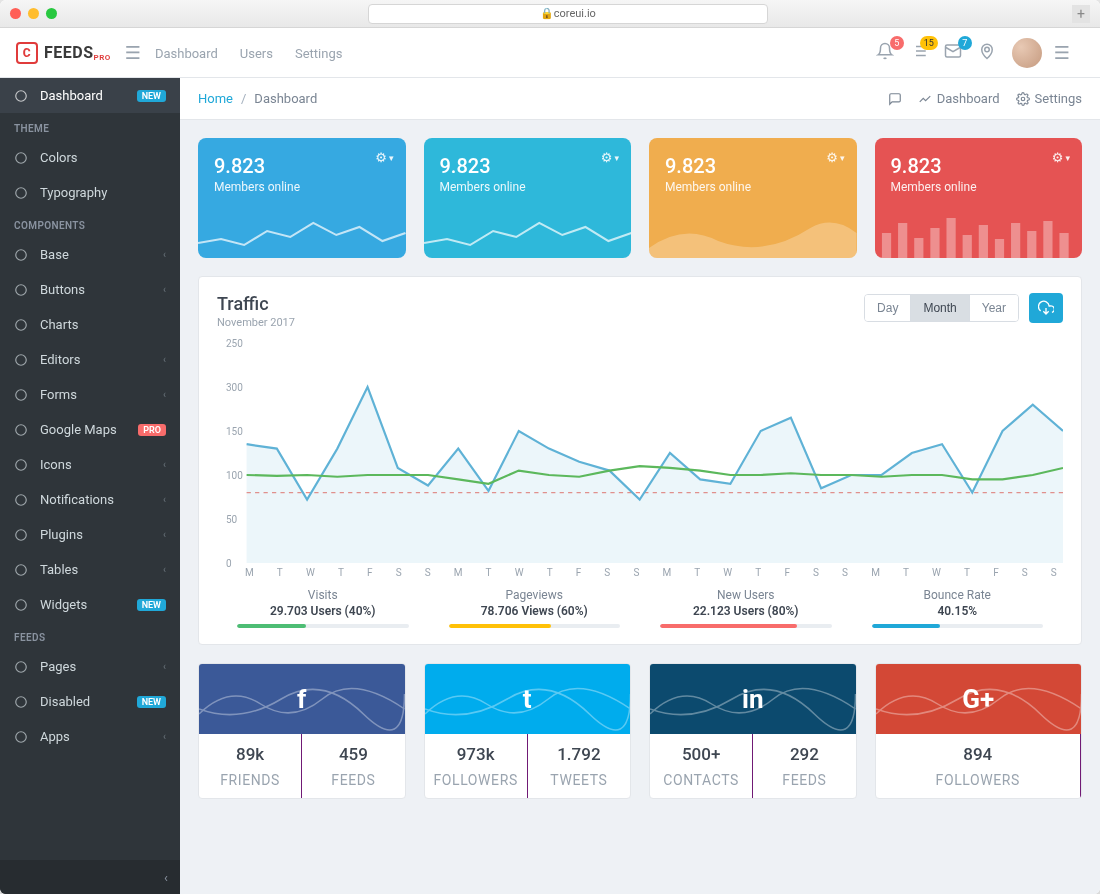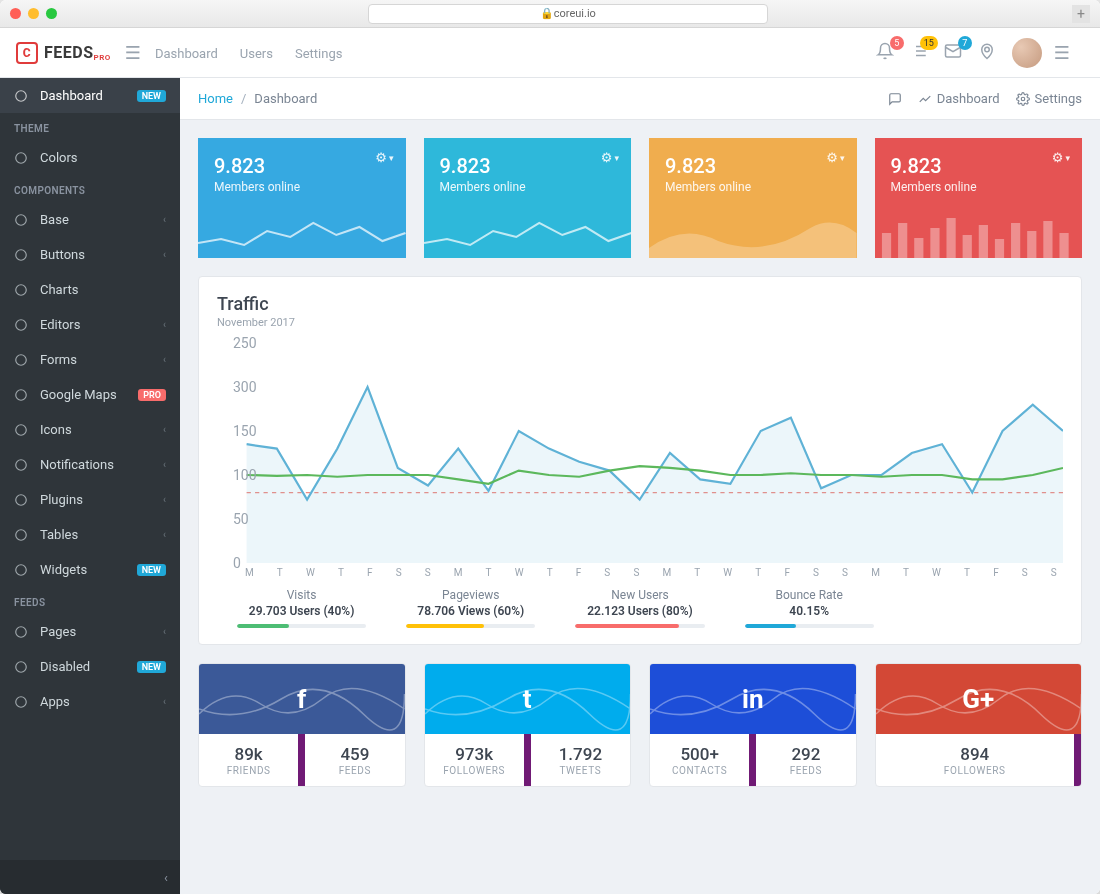--- a/index.html
+++ b/index.html
@@ -42,21 +42,21 @@
 .breadbar{height:42px;background:#fff;border-bottom:1px solid #e3e6ea;display:flex;align-items:center;padding:0 18px;font-size:13px}
 .breadbar a{color:#20a8d8;text-decoration:none}
 .breadbar .sep{color:#a4b0be;margin:0 8px}
 .breadbar .cur{color:#7a8593}
 .breadbar .right{margin-left:auto;display:flex;align-items:center;gap:16px;color:#7a8593}
 .breadbar .right span{display:flex;align-items:center;gap:5px;cursor:pointer}
 .breadbar svg{width:14px;height:14px}
 
 .content{padding:18px}
 .cards-row{display:grid;grid-template-columns:repeat(4,1fr);gap:18px;margin-bottom:18px}
-.stat-card{border-radius:0;padding:16px 16px 12px;color:#fff;position:relative;height:120px;overflow:hidden}
+.stat-card{border-radius:8px;padding:16px 16px 12px;color:#fff;position:relative;height:120px;overflow:hidden}
 .stat-card .val{font-size:20px;font-weight:500}
 .stat-card .lbl{font-size:12px;opacity:.9;margin-top:2px}
 .stat-card .gear{position:absolute;top:12px;right:12px;opacity:.9;font-size:13px;display:flex;align-items:center;gap:2px}
 .c-blue{background:#36a9e1}.c-azure{background:#2eb8da}.c-yellow{background:#f0ad4e}.c-red{background:#e55353}
 .mini-chart{position:absolute;bottom:0;left:0;right:0;height:55px}
 .mini-chart svg{width:100%;height:100%}
 
 .panel{background:#fff;border:1px solid #e3e6ea;border-radius:4px;margin-bottom:18px}
 .panel-body{padding:16px 18px}
 .traffic-head{display:flex;align-items:flex-start}
@@ -64,39 +64,39 @@
 .traffic-head .sub{font-size:11px;color:#9aa4af;margin-top:2px}
 .period{margin-left:auto;display:flex;align-items:center;gap:10px}
 .btn-group{display:flex;border:1px solid #d8dde3;border-radius:4px;overflow:hidden}
 .btn-group button{border:none;background:#fff;padding:6px 12px;font-size:12px;color:#7a8593;cursor:pointer;border-right:1px solid #d8dde3}
 .btn-group button:last-child{border-right:none}
 .btn-group button.active{background:#d9dee3;color:#3e4651}
 .btn-cloud{width:34px;height:30px;background:#20a8d8;border:none;border-radius:4px;color:#fff;display:flex;align-items:center;justify-content:center;cursor:pointer}
 
 .big-chart{height:220px;margin-top:14px;position:relative}
 .big-chart svg{width:100%;height:100%}
-.y-label{position:absolute;left:16px;font-size:14px;color:#9aa4af;transform:translateY(-50%)}
+.y-label{position:absolute;left:9px;font-size:10px;color:#9aa4af;transform:translateY(-50%)}
 .x-labels{display:flex;justify-content:space-between;padding:4px 6px 0 28px;font-size:10px;color:#9aa4af}
-.metrics-row{display:grid;grid-template-columns:repeat(5,1fr);margin-top:10px;text-align:center}
+.metrics-row{display:grid;grid-template-columns:repeat(4,1fr);margin-top:10px;text-align:center}
 .metric .mt{font-size:12px;color:#7a8593}
 .metric .mv{font-size:12px;color:#3e4651;font-weight:600;margin-top:2px}
 .metric .bar{height:4px;margin:6px 20px 0;border-radius:2px;background:#e9edf1;position:relative;overflow:hidden}
 .metric .bar span{position:absolute;left:0;top:0;bottom:0;border-radius:2px}
 
 .social-row{display:grid;grid-template-columns:repeat(4,1fr);gap:18px;margin-bottom:18px}
 .social-card{border:1px solid #e3e6ea;border-radius:4px;overflow:hidden;background:#fff}
 .social-top{height:70px;display:flex;align-items:center;justify-content:center;color:#fff;position:relative}
 .social-top svg.wave{position:absolute;inset:0;width:100%;height:100%;opacity:.35}
 .social-top .brand{font-size:26px;font-weight:700;position:relative}
-.fb{background:#3b5998}.tw{background:#00aced}.li{background:#1d4ed8}.gp{background:#d34836}
+.fb{background:#3b5998}.tw{background:#00aced}.li{background:#0c4a6e}.gp{background:#d34836}
 .social-bot{display:flex}
 .social-bot .half{flex:1;text-align:center;padding:10px 4px}
-.social-bot .half:first-child{border-right:7px solid #701a75}
+.social-bot .half:first-child{border-right:1px solid #701a75}
 .social-bot .num{font-size:17px;color:#3e4651;font-weight:500}
-.social-bot .cap{font-size:10px;letter-spacing:.6px;color:#9aa4af;margin-top:1px}
+.social-bot .cap{font-size:14px;letter-spacing:.6px;color:#9aa4af;margin-top:8px}
 
 .panel-title-only{padding:14px 18px;font-size:14px;color:#3e4651}
 </style>
 </head>
 <body>
 
 <div class="browser-chrome">
   <div class="titlebar">
     <div class="dot r"></div>
     <div class="dot y"></div>
@@ -159,20 +159,28 @@
               <span class="tag tag-new">NEW</span>
             </div>
             <div class="side-head">THEME</div>
             <div class="side-item">
               <span class="ico">
                 <svg viewBox="0 0 24 24" fill="none" stroke="currentColor" stroke-width="2">
                   <circle cx="12" cy="12" r="9"></circle>
                 </svg>
               </span>
               <span>Colors</span>
+            </div>
+            <div class="side-item">
+              <span class="ico">
+                <svg viewBox="0 0 24 24" fill="none" stroke="currentColor" stroke-width="2">
+                  <circle cx="12" cy="12" r="9"></circle>
+                </svg>
+              </span>
+              <span>Typography</span>
             </div>
             <div class="side-head">COMPONENTS</div>
             <div class="side-item">
               <span class="ico">
                 <svg viewBox="0 0 24 24" fill="none" stroke="currentColor" stroke-width="2">
                   <circle cx="12" cy="12" r="9"></circle>
                 </svg>
               </span>
               <span>Base</span>
               <span class="chev">‹</span>
@@ -375,20 +383,32 @@
               </div>
             </div>
 
           <div class="panel">
             <div class="panel-body">
               <div class="traffic-head">
                 <div>
                   <h3>Traffic</h3>
                   <div class="sub">November 2017</div>
                 </div>
+                <div class="period">
+                  <div class="btn-group" id="period-group">
+                      <button>Day</button>
+                      <button class="active">Month</button>
+                      <button>Year</button>
+                    </div>
+                  <button class="btn-cloud">
+                    <svg width="16" height="16" viewBox="0 0 24 24" fill="none" stroke="#fff" stroke-width="2">
+                        <path d="M8 17l4 4 4-4M12 12v9M20.9 18.6A5 5 0 0018 9h-1.3A8 8 0 104 16.3"></path>
+                      </svg>
+                  </button>
+                </div>
               </div>
 
               <div class="big-chart" id="big-chart"><div class="y-label" style="top:0%">250</div><div class="y-label" style="top:20%">300</div><div class="y-label" style="top:40%">150</div><div class="y-label" style="top:60%">100</div><div class="y-label" style="top:80%">50</div><div class="y-label" style="top:100%">0</div><svg viewBox="0 0 800 200" preserveAspectRatio="none">
                     <line x1="28" x2="800" y1="136" y2="136" stroke="#f28b82" stroke-width="1" stroke-dasharray="4,4"></line>
                     <path d="M28,200 L28,92 L56.592592592592595,96 L85.18518518518519,142.4 L113.77777777777777,96 L142.37037037037038,40 L170.96296296296296,113.6 L199.55555555555554,129.60000000000002 L228.14814814814815,96 L256.74074074074076,134.39999999999998 L285.3333333333333,80 L313.9259259259259,96 L342.51851851851853,108 L371.1111111111111,116 L399.7037037037037,142.4 L428.2962962962963,100 L456.8888888888889,124 L485.48148148148147,128 L514.0740740740741,80 L542.6666666666666,68 L571.2592592592592,132 L599.8518518518518,120 L628.4444444444445,120 L657.0370370370371,100 L685.6296296296297,92 L714.2222222222222,136 L742.8148148148148,80 L771.4074074074074,56 L800,80 L800,200 Z" fill="rgba(95,178,214,.12)"></path>
                     <polyline points="28,92 56.592592592592595,96 85.18518518518519,142.4 113.77777777777777,96 142.37037037037038,40 170.96296296296296,113.6 199.55555555555554,129.60000000000002 228.14814814814815,96 256.74074074074076,134.39999999999998 285.3333333333333,80 313.9259259259259,96 342.51851851851853,108 371.1111111111111,116 399.7037037037037,142.4 428.2962962962963,100 456.8888888888889,124 485.48148148148147,128 514.0740740740741,80 542.6666666666666,68 571.2592592592592,132 599.8518518518518,120 628.4444444444445,120 657.0370370370371,100 685.6296296296297,92 714.2222222222222,136 742.8148148148148,80 771.4074074074074,56 800,80" fill="none" stroke="#5fb2d6" stroke-width="2"></polyline>
                     <polyline points="28,120 56.592592592592595,120.8 85.18518518518519,120 113.77777777777777,121.6 142.37037037037038,120 170.96296296296296,120 199.55555555555554,120 228.14814814814815,124 256.74074074074076,128 285.3333333333333,116 313.9259259259259,120 342.51851851851853,121.6 371.1111111111111,116 399.7037037037037,112 428.2962962962963,113.6 456.8888888888889,116 485.48148148148147,120 514.0740740740741,120 542.6666666666666,118.4 571.2592592592592,120 599.8518518518518,120 628.4444444444445,121.6 657.0370370370371,120 685.6296296296297,120 714.2222222222222,124 742.8148148148148,124 771.4074074074074,120 800,113.6" fill="none" stroke="#5cb85c" stroke-width="2"></polyline>
                   </svg></div>
               <div class="x-labels" id="x-labels">
                   <span>M</span>

